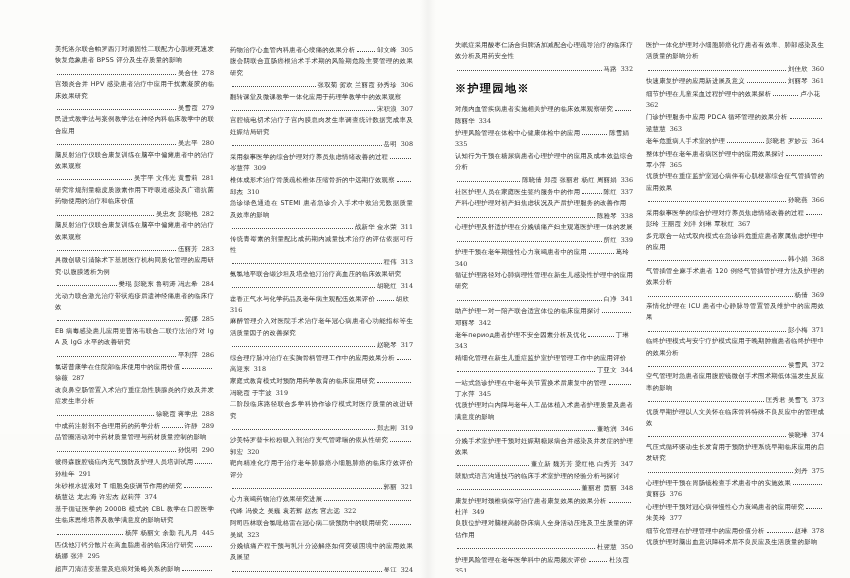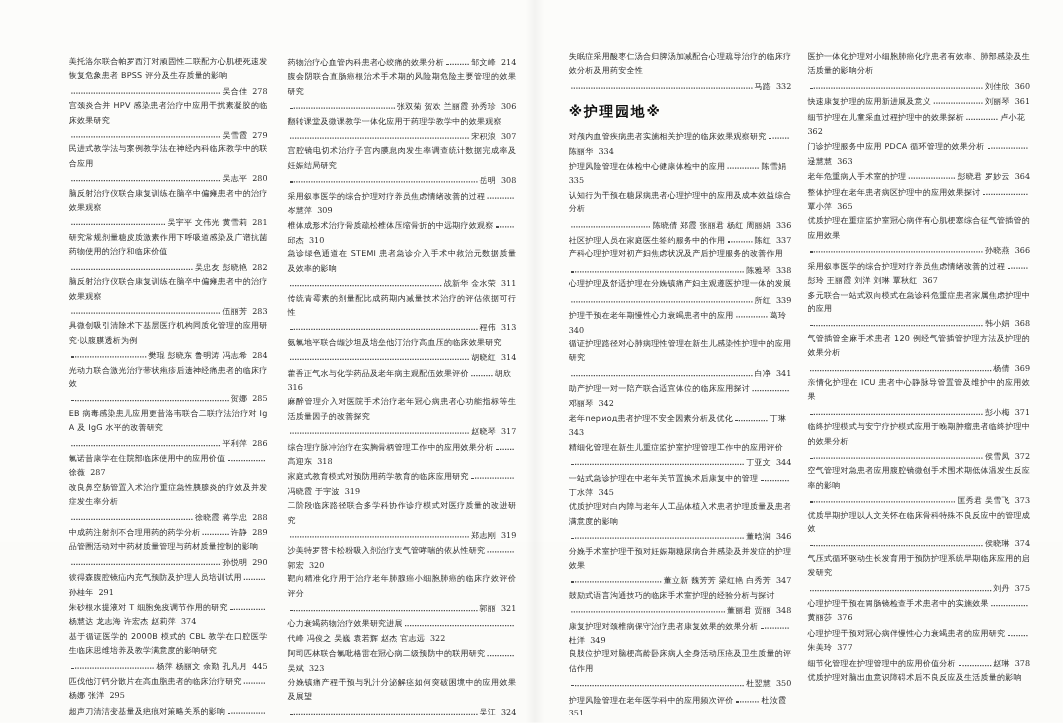--- a/index.html
+++ b/index.html
@@ -29,21 +29,21 @@
   .entry .t{word-break:break-all;letter-spacing:0.2px;}
   .entry .lead{
     flex:1 1 14px;min-width:14px;height:7px;
     border-bottom:1.2px dotted #4d4d4d;margin:0 2px;
     align-self:baseline;
   }
   .entry .a{white-space:nowrap;margin-right:4px;letter-spacing:0.2px;}
   .entry .p{white-space:nowrap;font-family:"DejaVu Serif",serif;}
   .sec-header{
     font-size:11px;font-weight:bold;color:#0d0d0d;
-    margin:8px 0 7px 0;letter-spacing:1.5px;line-height:13px;
+    margin:8px 0 7px 0;letter-spacing:1.5px;line-height:13px;font-family:Liberation Mono, monospace;
   }
 </style>
 </head>
 <body>
 
 <div class="spread">
   <div class="page page-left">
     <div class="col c0">
   <div class="entry">
     <span class="t">美托洛尔联合帕罗西汀对顽固性二联配方心肌梗死速发恢复危象患者 BPSS 评分及生存质量的影响</span>
@@ -169,21 +169,21 @@
     <span class="lead"></span>
 
   </div>
 
 </div>
     <div class="col c1">
   <div class="entry">
     <span class="t">药物治疗心血管内科患者心绞痛的效果分析</span>
     <span class="lead"></span>
     <span class="a">邹文峰</span>
-    <span class="p">214</span>
+    <span class="p">305</span>
   </div>
 
   <div class="entry">
     <span class="t">腹会阴联合直肠癌根治术手术期的风险期危险主要管理的效果研究</span>
     <span class="lead"></span>
     <span class="a">张双菊 贺欢 兰丽霞 孙秀珍</span>
     <span class="p">306</span>
   </div>
 
   <div class="entry">

